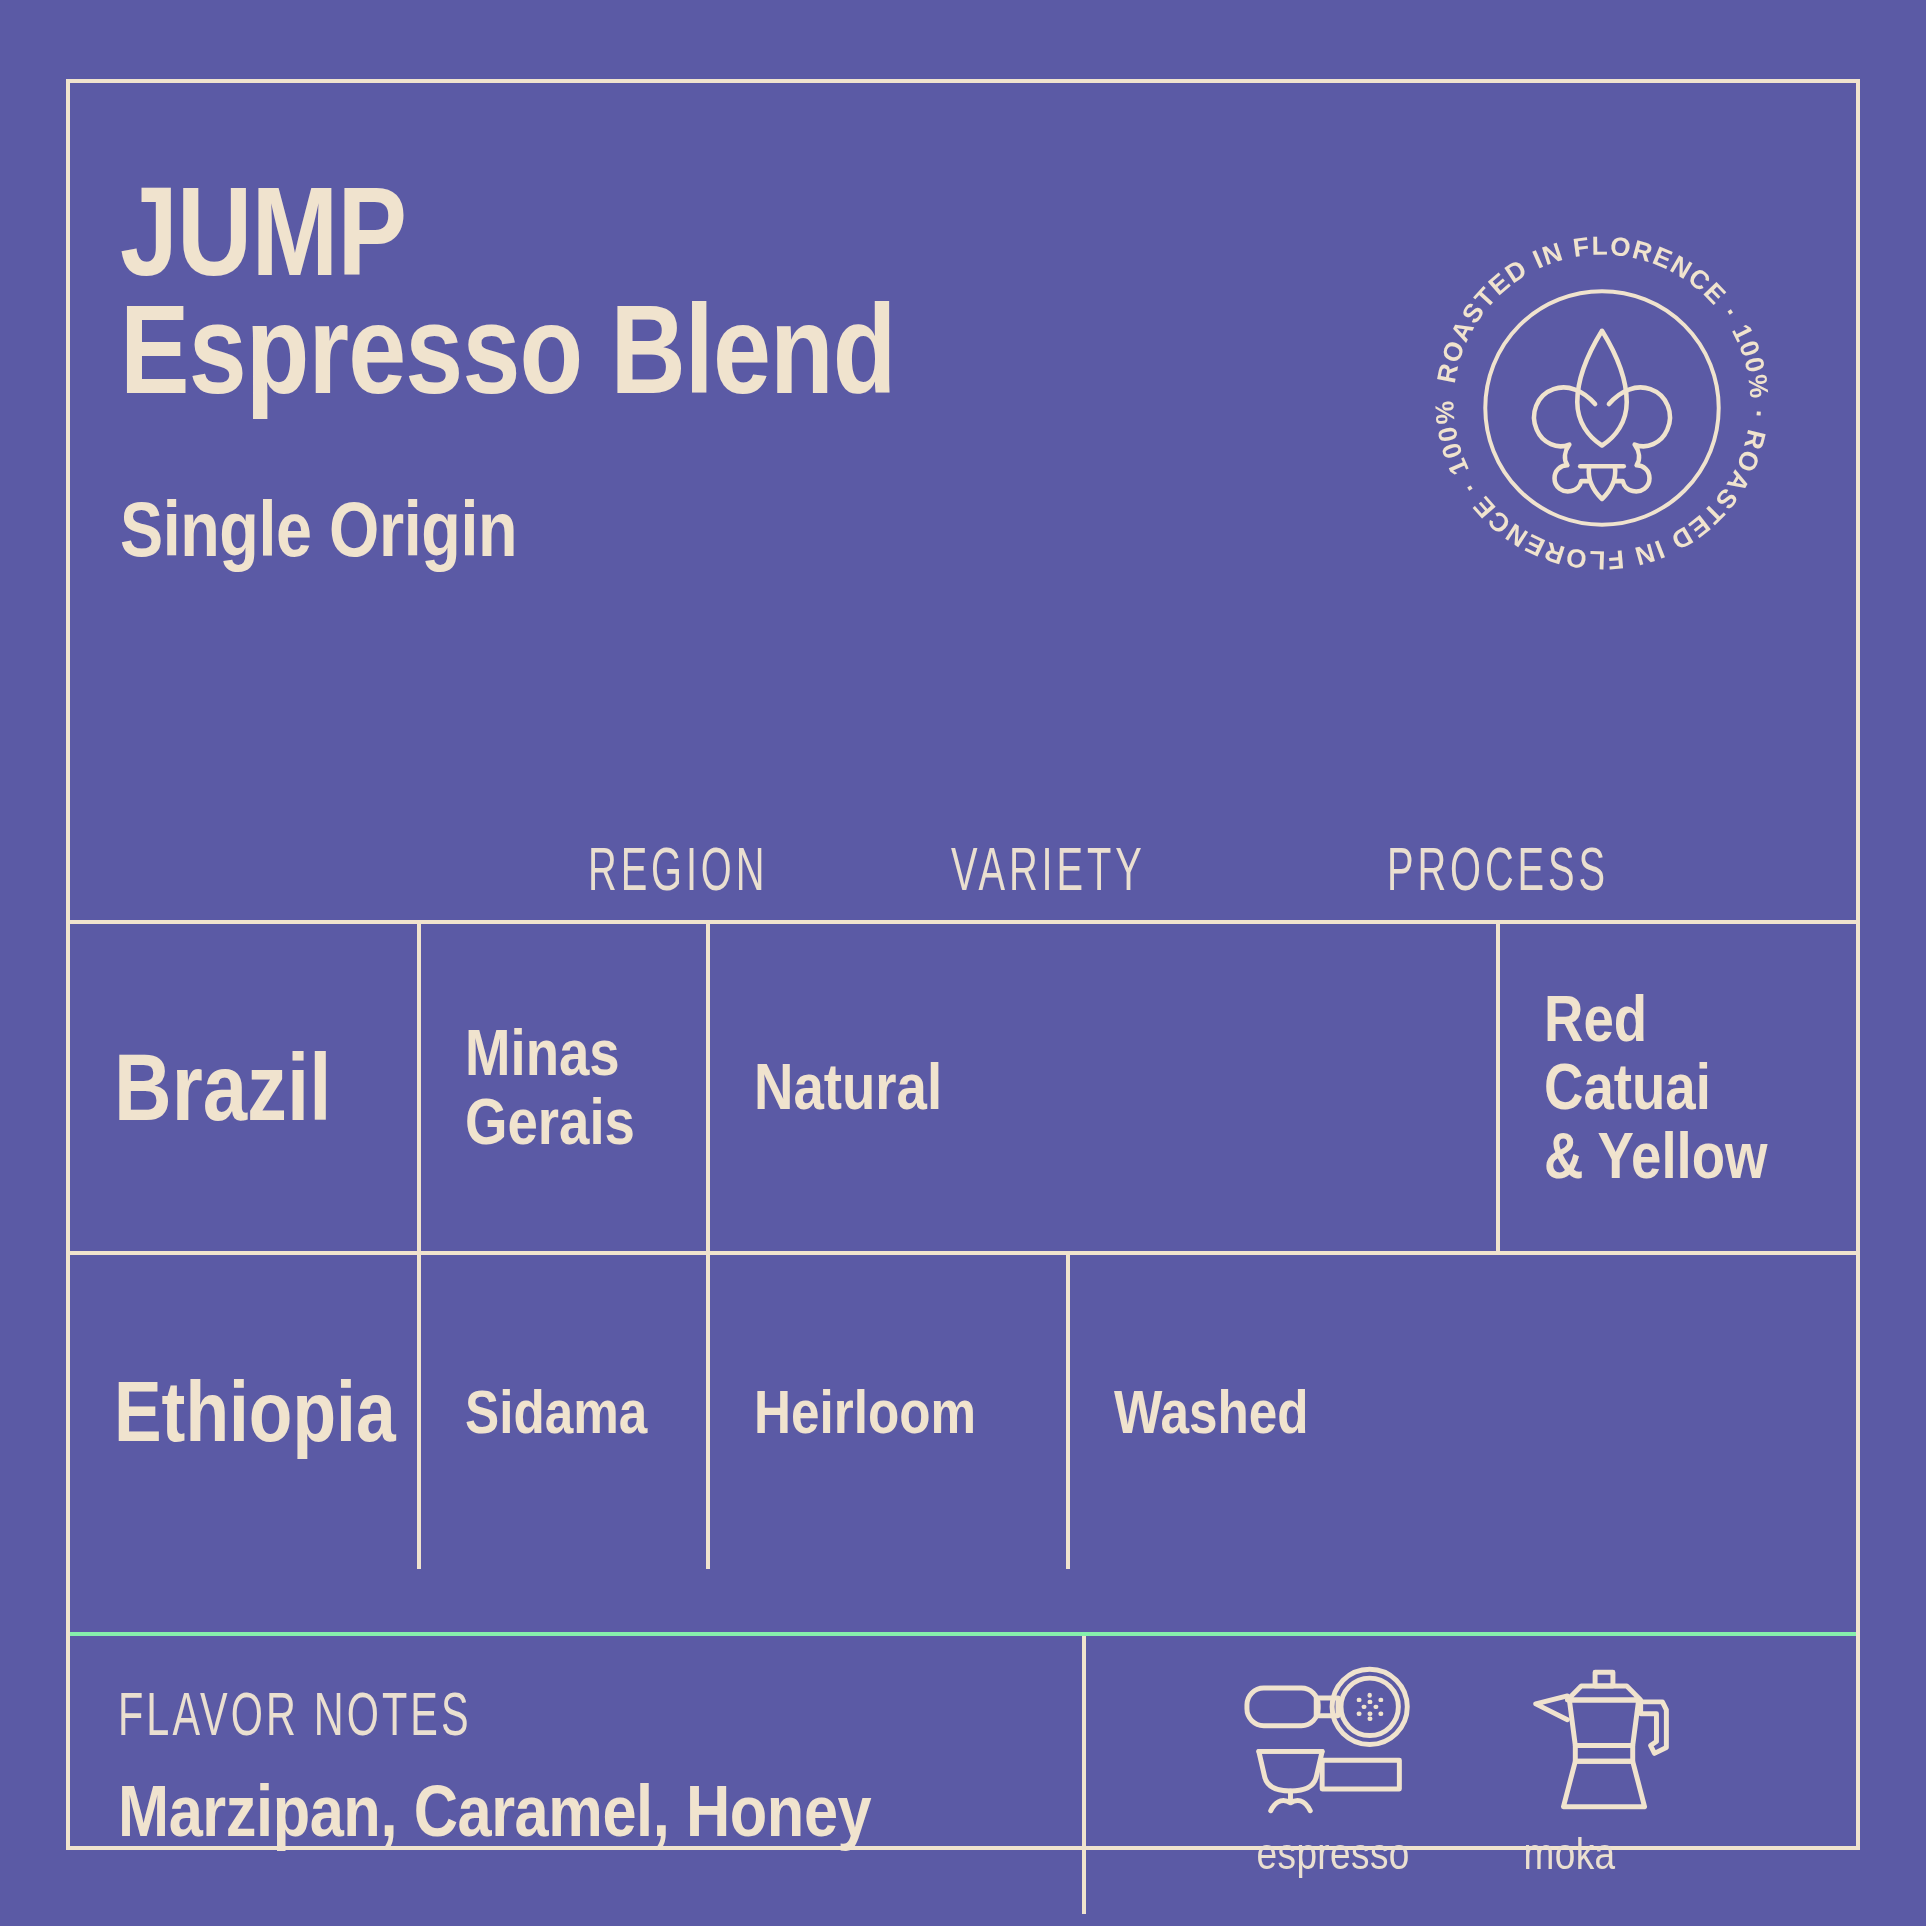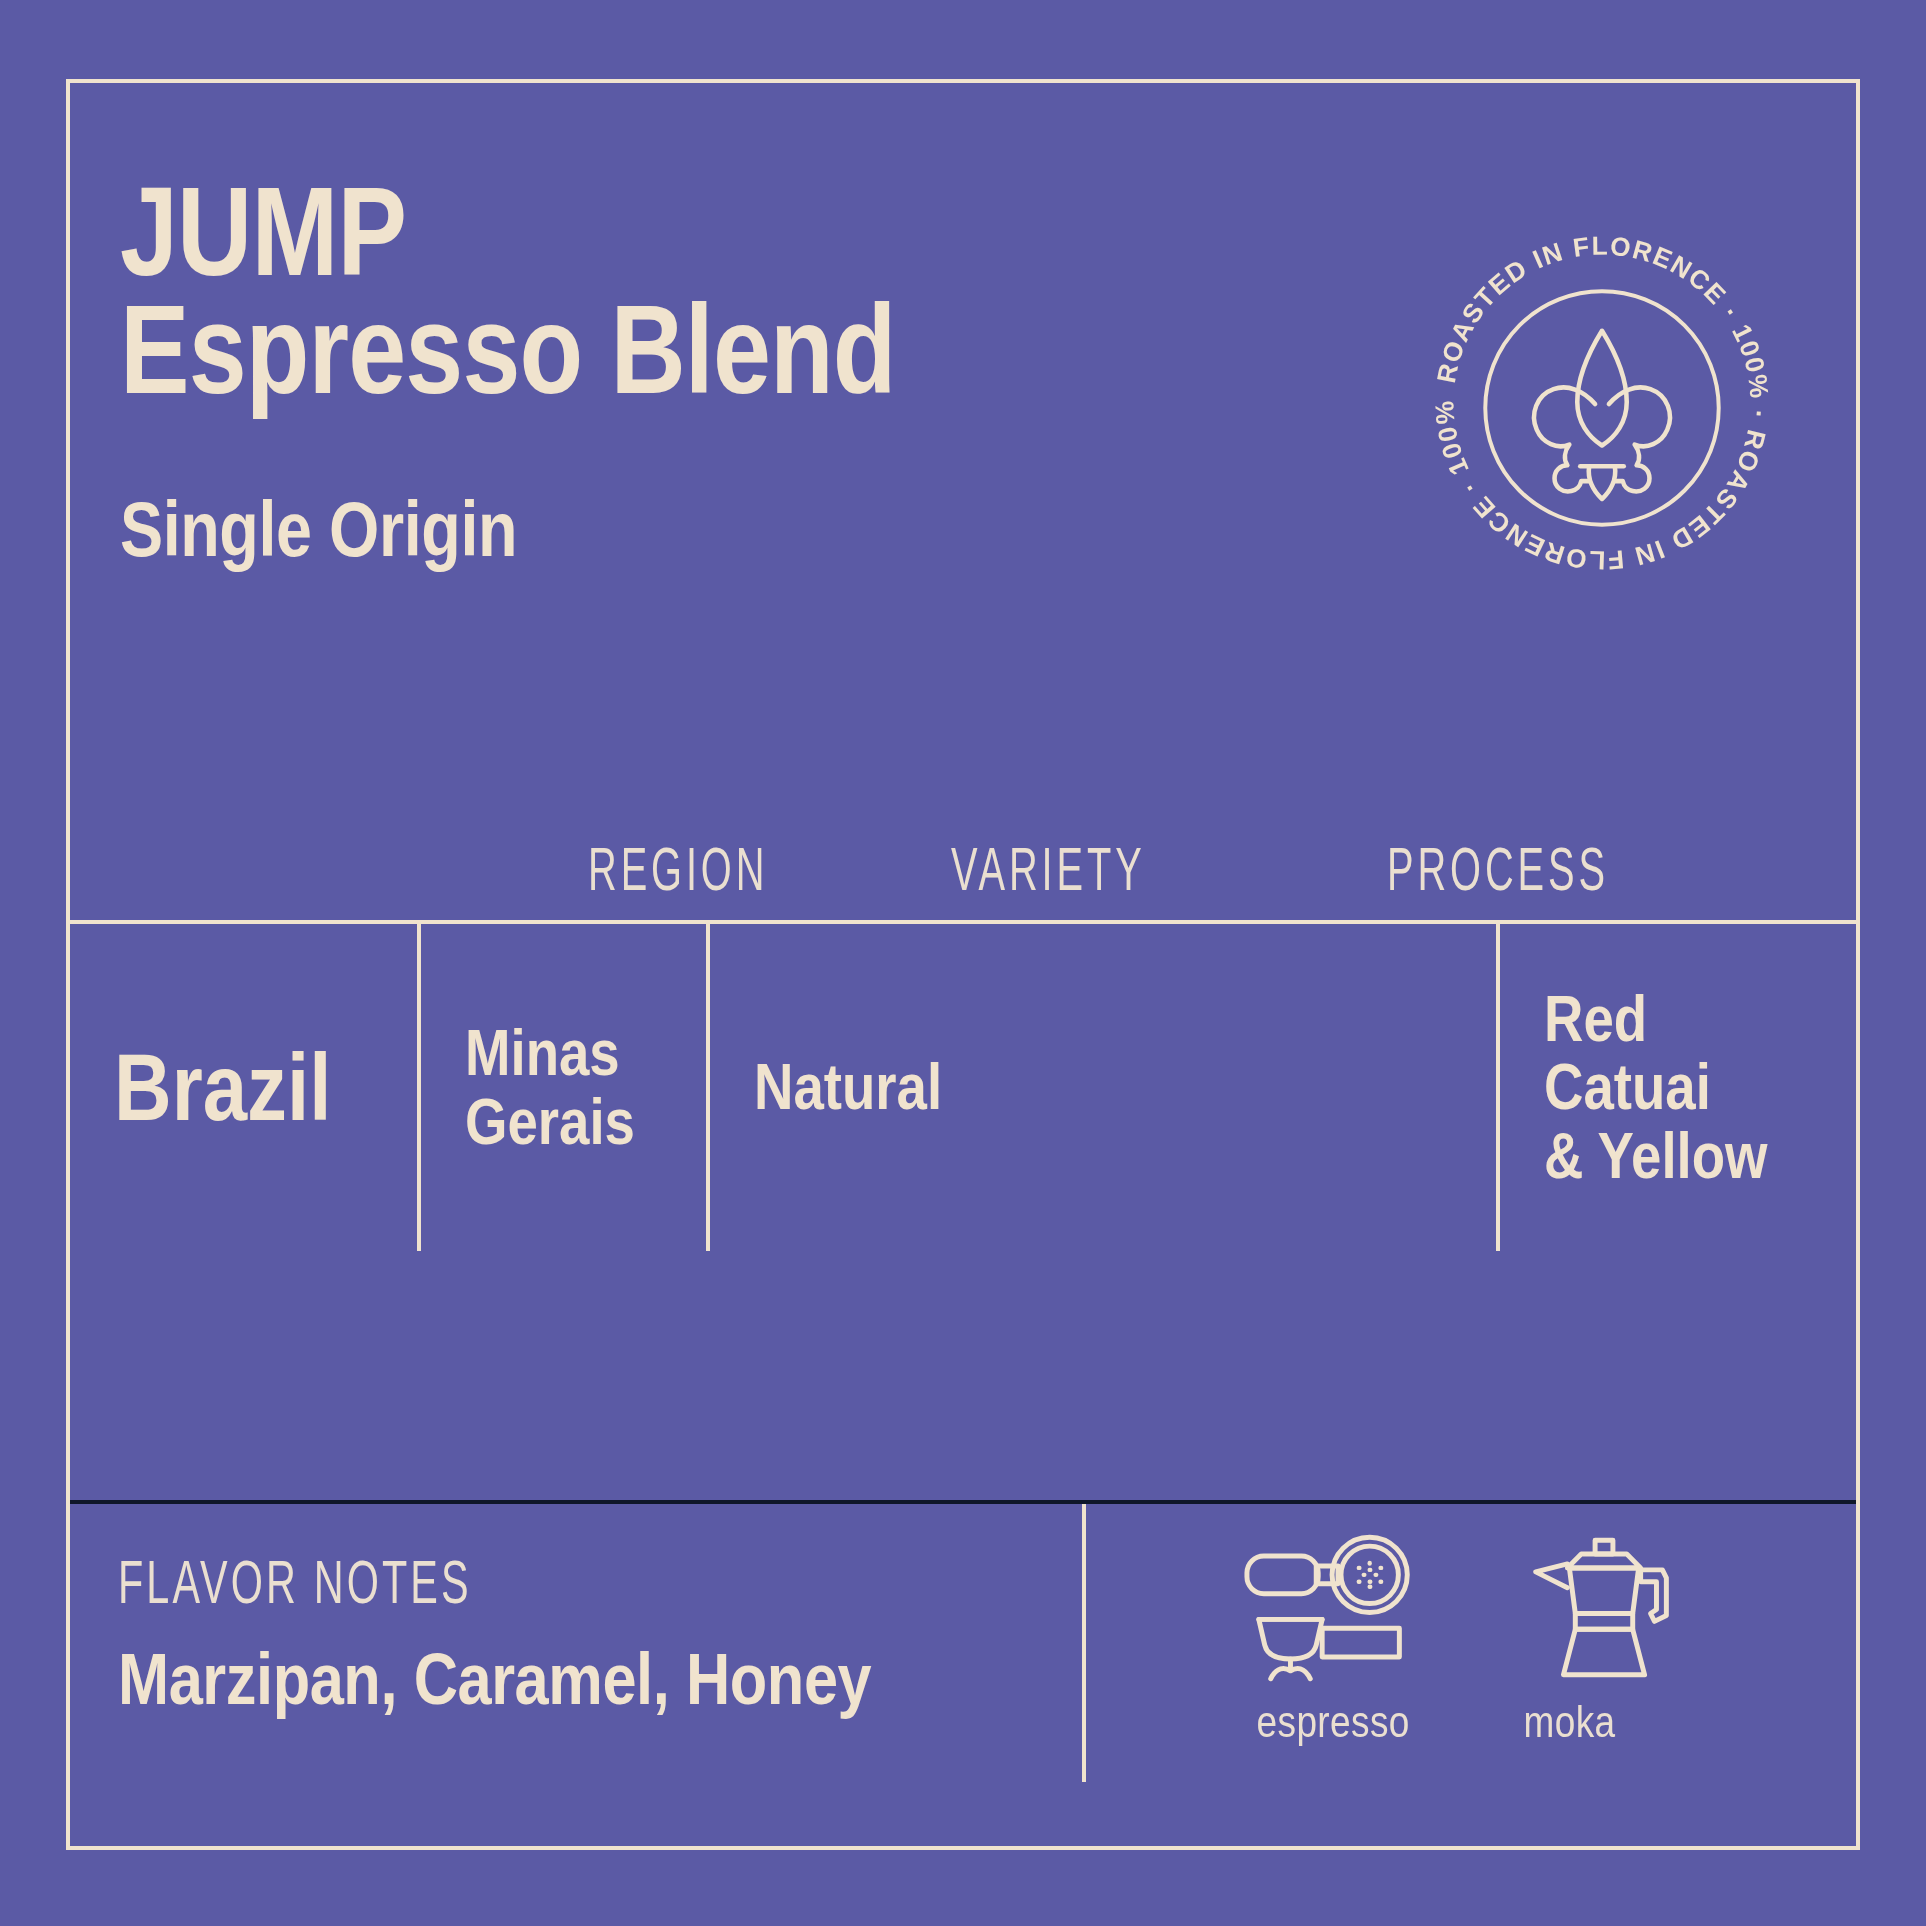--- a/index.html
+++ b/index.html
@@ -146,24 +146,24 @@
 
   .row-ethiopia .c-origin  .txt { font-size: 85px; }
   .row-ethiopia .c-region  .txt { font-size: 61px; }
   .row-ethiopia .c-variety .txt { font-size: 61px; }
   .row-ethiopia .c-process .txt { font-size: 61px; }
 
   
   .bottom-section {
     position: absolute;
     left: 0;
-    top: 1417px;
+    top: 1549px;
     width: 100%;
     height: 282px;
-    border-top: 4px solid #0f172a;
+    border-top: 4px solid #86efac;
     display: flex;
   }
   .flavor-block {
     position: relative;
     width: 1012px;
     padding: 42px 0 0 48px;
   }
   .flavor-heading {
     color: #EADFD0;
     font-family: "Liberation Sans Narrow", "Liberation Sans", sans-serif;
@@ -298,20 +298,34 @@
         <span class="txt">Natural</span>
       </div>
       <div class="cell c-variety">
         <span class="txt">
           <span>Red Catuai</span><br>
           <span>&amp; Yellow</span>
         </span>
       </div>
     </div>
 
+    <div class="origin-row row-ethiopia">
+      <div class="cell c-origin">
+        <span class="txt">Ethiopia</span>
+      </div>
+      <div class="cell c-region">
+        <span class="txt">Sidama</span>
+      </div>
+      <div class="cell c-variety">
+        <span class="txt">Heirloom</span>
+      </div>
+      <div class="cell c-process">
+        <span class="txt">Washed</span>
+      </div>
+    </div>
   </div>
 
   <div class="bottom-section">
 
     <div class="flavor-block">
       <div class="flavor-heading">FLAVOR NOTES</div>
       <div class="flavor-notes">Marzipan, Caramel, Honey</div>
     </div>
 
     <div class="brew-block">

